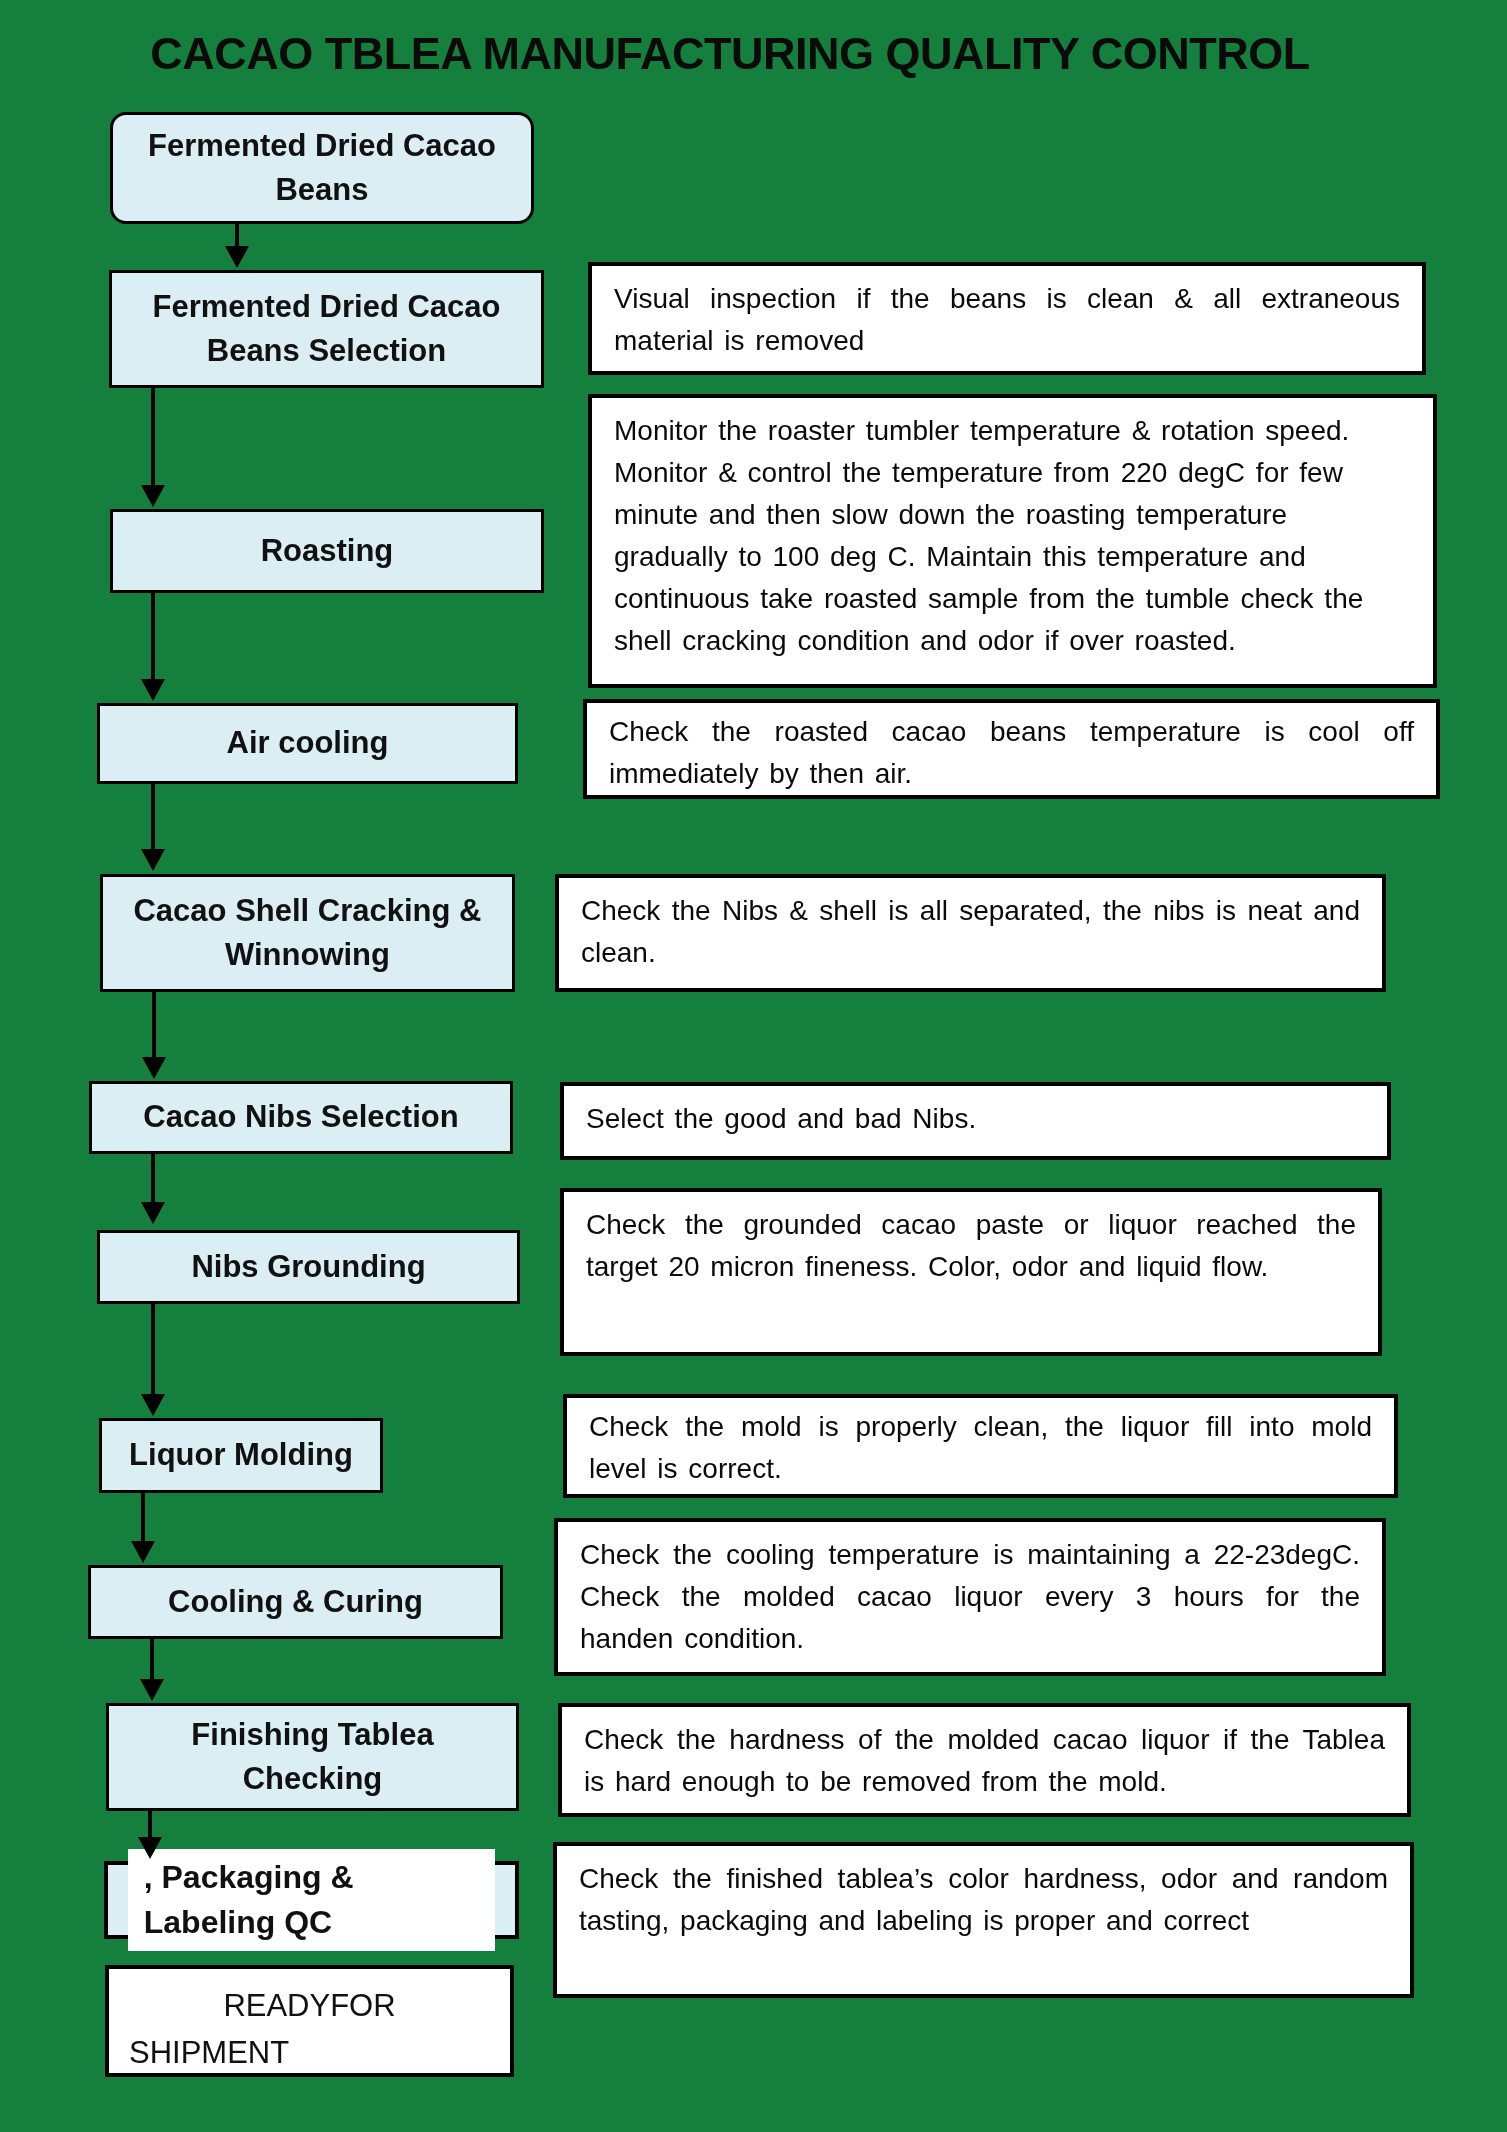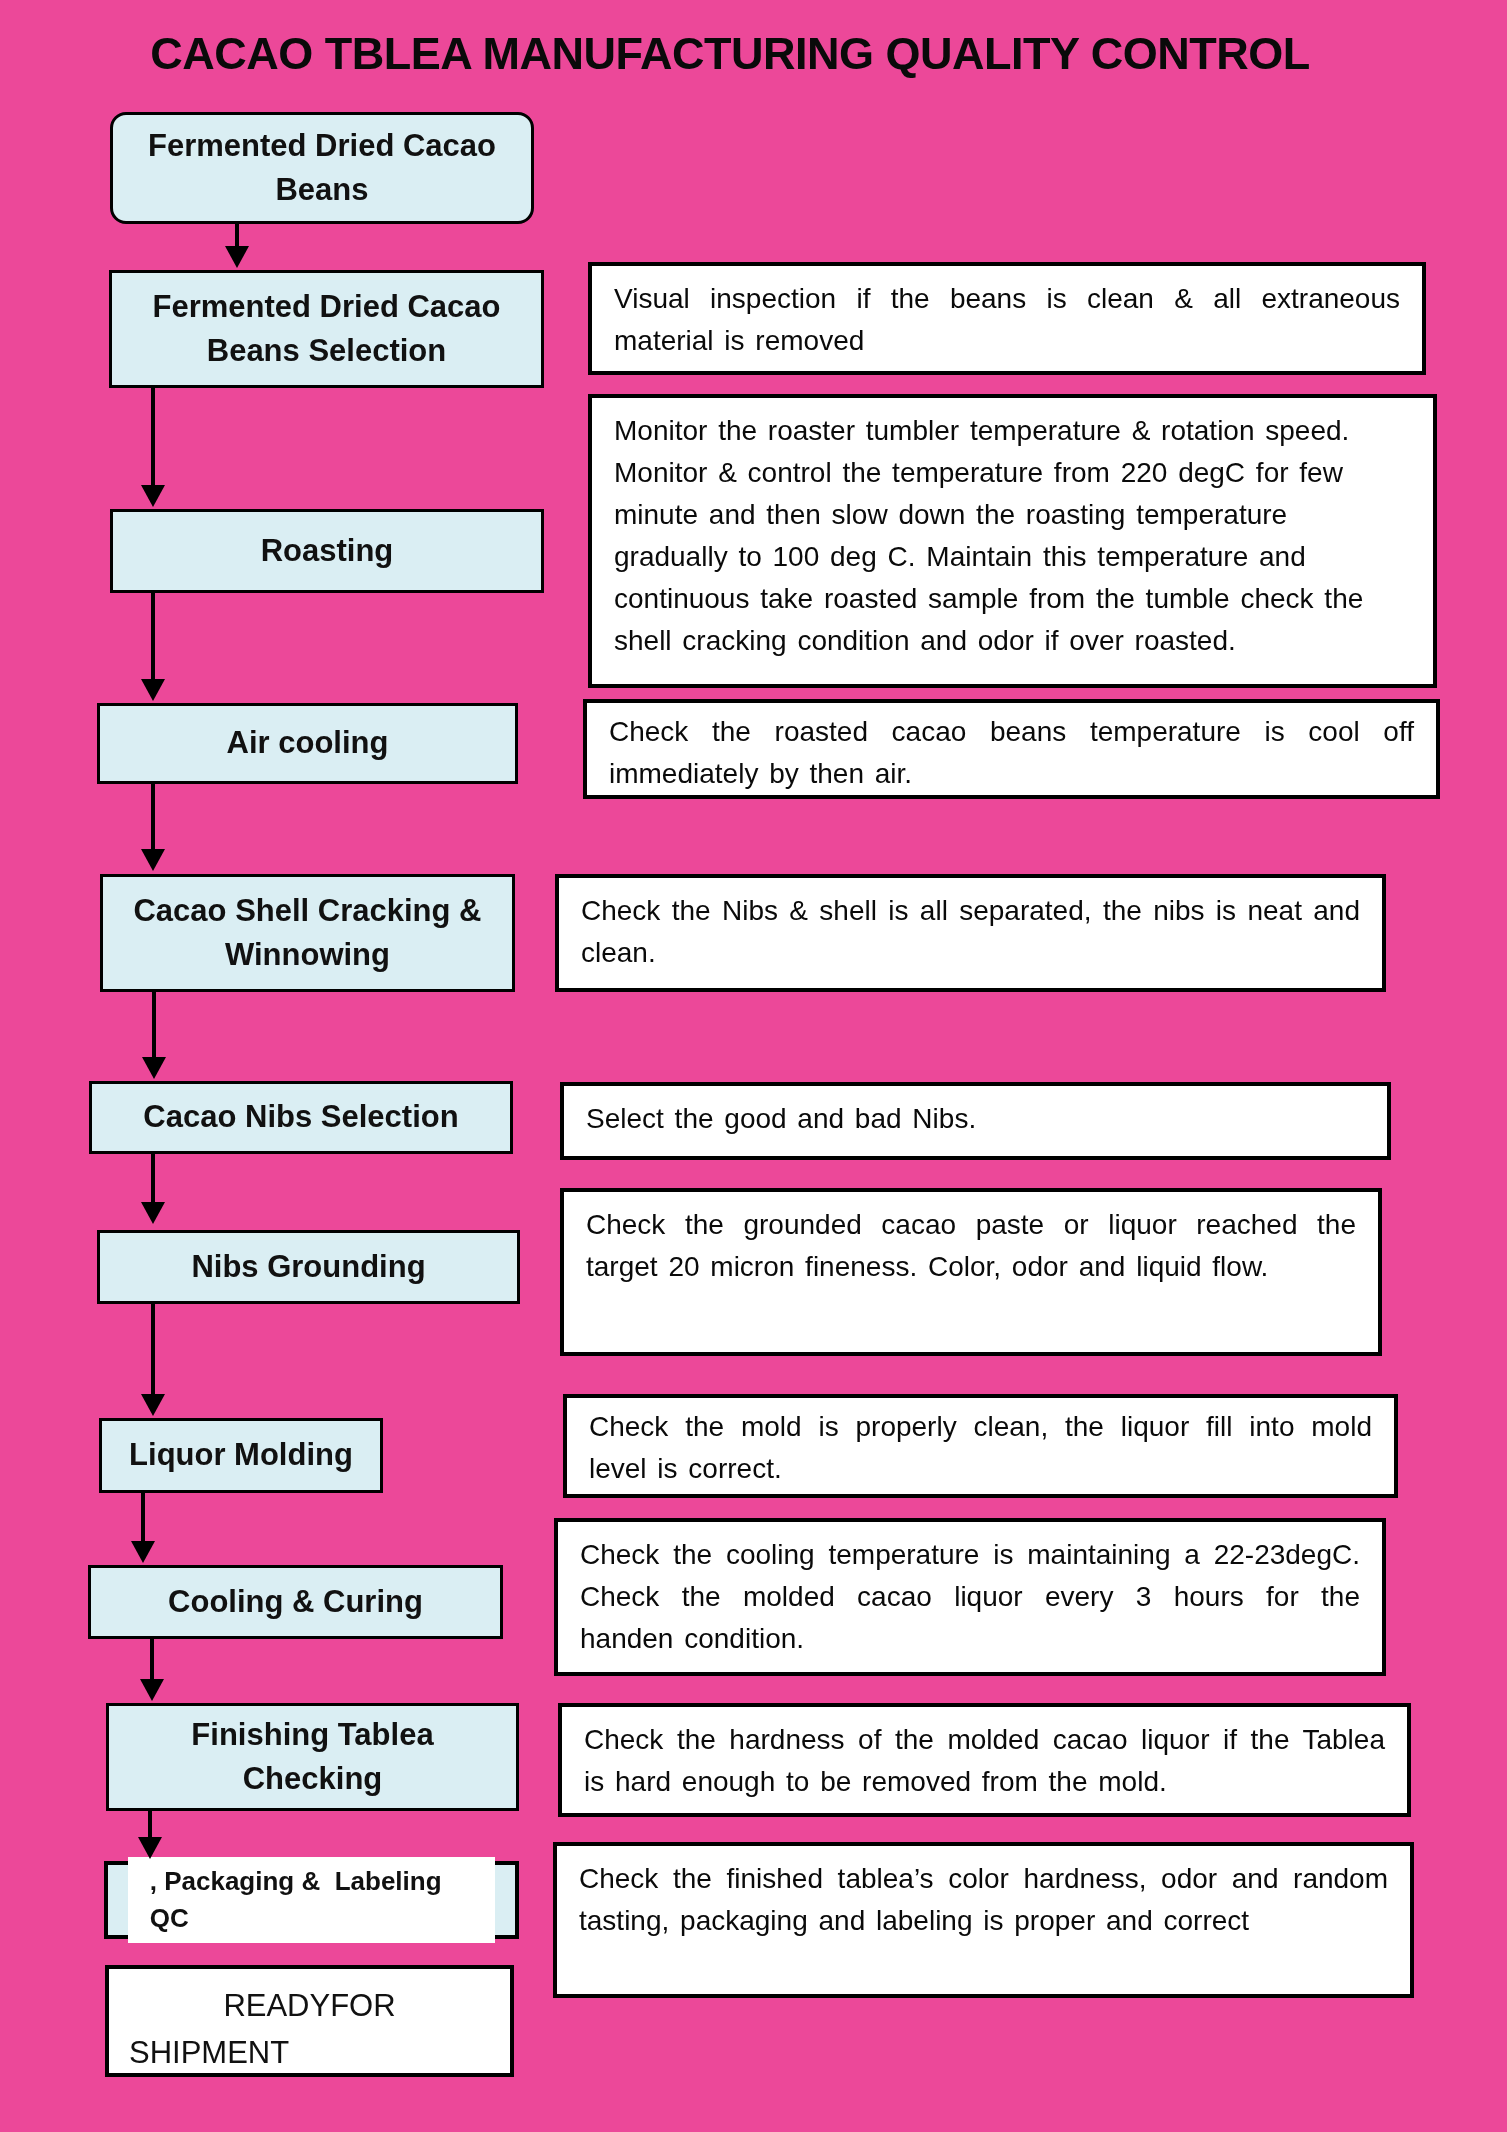--- a/index.html
+++ b/index.html
@@ -1,20 +1,20 @@
 <!DOCTYPE html>
 <html><head>
 <meta charset="utf-8">
 <style>
   html,body{margin:0;padding:0;background:#ffffff;}
   *{box-sizing:border-box;}
   .canvas{
     position:relative;
     width:1507px;height:2132px;
-    background:#ec4899;
+    background:#15803d;
     font-family:"Liberation Sans","DejaVu Sans",sans-serif;
     color:#000000;
     overflow:hidden;
   }
   .title{
     position:absolute;
     left:0;top:28px;width:1460px;
     text-align:center;
     font-size:45px;
     font-weight:bold;
@@ -32,22 +32,22 @@
     text-align:center;
     font-size:31px;
     font-weight:bold;
     line-height:1.42;
     color:#111111;
     padding:4px 14px;
   }
   .node.thick{border-width:4px;}
   .node .strip{
     background:#ffffff;
-    padding:6px 22px;
-    font-size:26px;
+    padding:6px 16px;
+    font-size:32px;
     white-space:pre-wrap;
     width:94%;
     text-align:left;
   }
   .endbox{
     position:absolute;
     background:#ffffff;
     border:4px solid #000000;
     font-size:31px;
     font-weight:normal;

